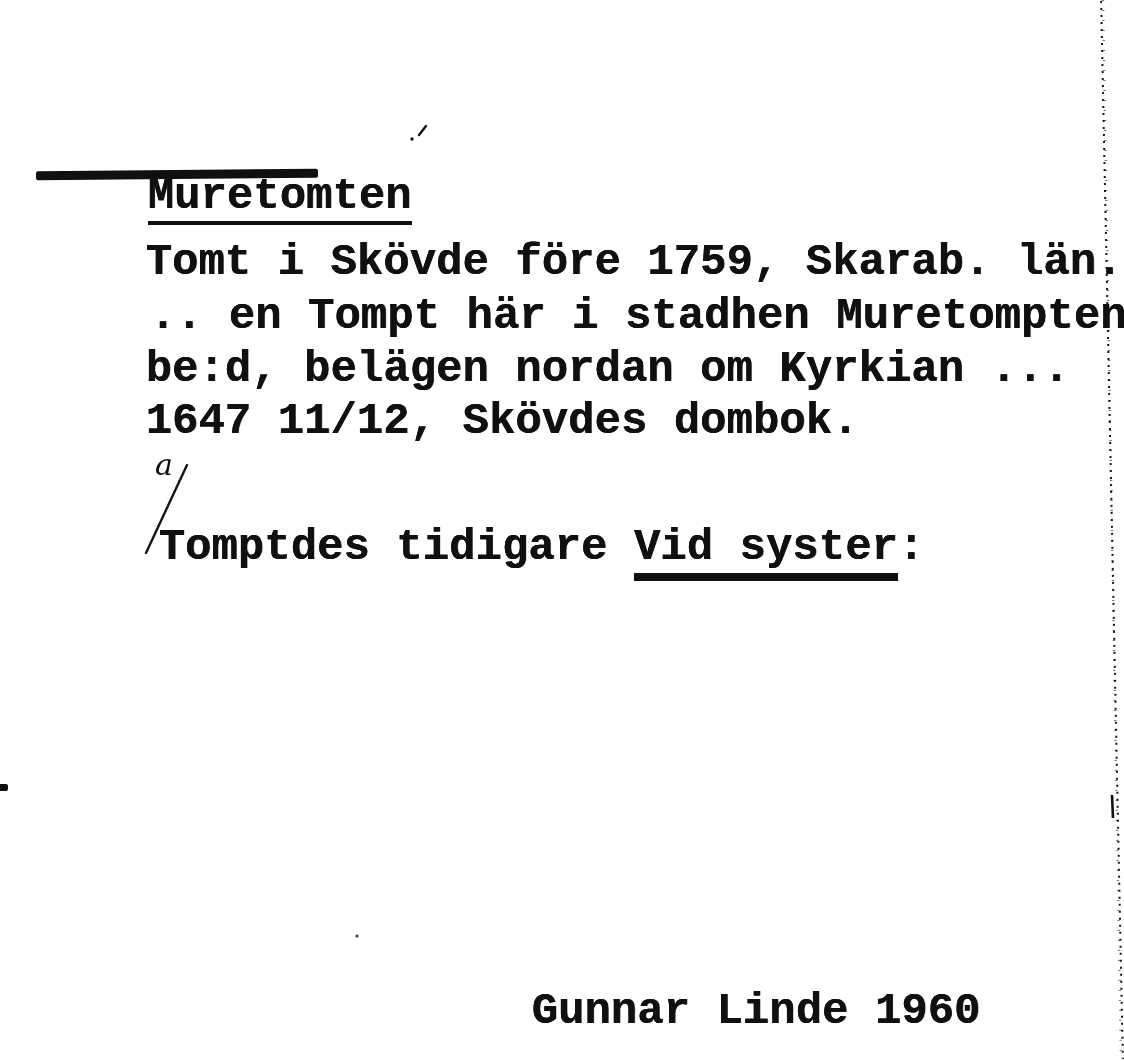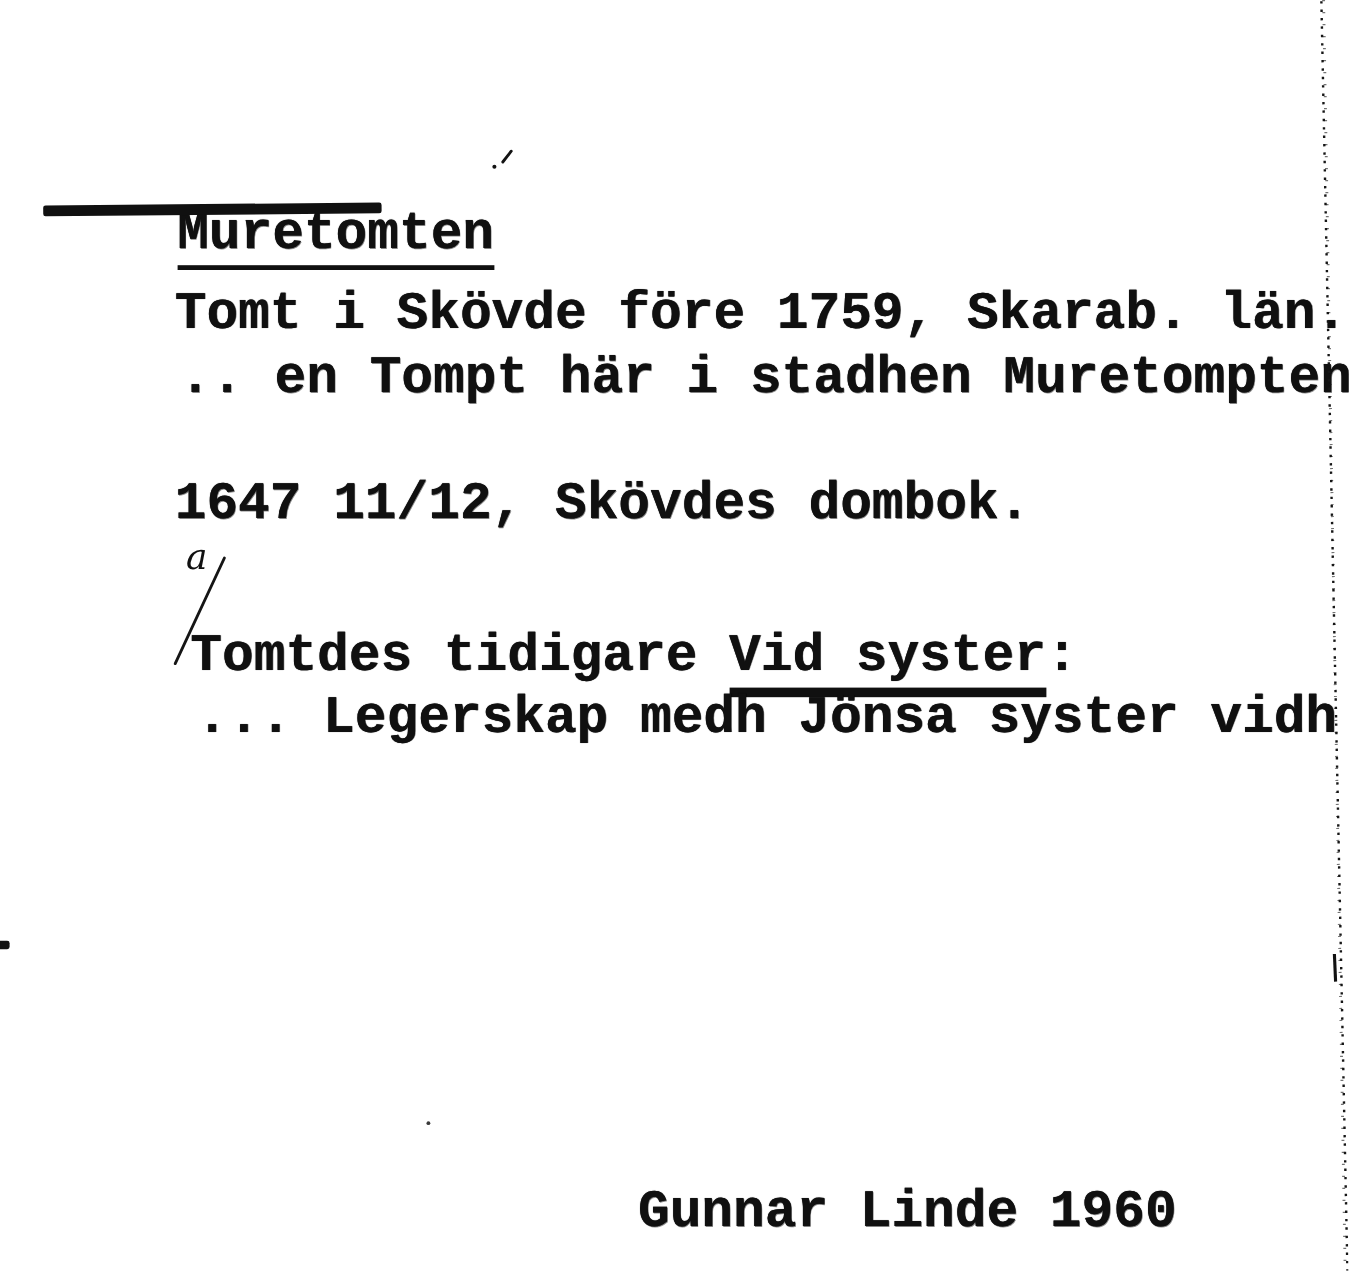--- a/index.html
+++ b/index.html
@@ -59,33 +59,33 @@
 
   <div class="bar" style="left:36px; top:170px; width:282px; height:9px; transform:rotate(-0.5deg);"></div>
 
   <div class="line" style="left:40px; top:184px;">
     <span class="seg">Tomt i Skövde före 1759, Skarab. län.</span>
   </div>
 
   <div class="line" style="left:44px; top:238px;">
     <span class="seg">.. en Tompt här i stadhen Muretompten</span>
   </div>
+  <div class="line" style="left:40px; top:291px;">
+    <span class="seg">be:d, belägen nordan om Kyrkian ...</span>
+  </div>
   <div class="line" style="left:40px; top:343px;">
     <span class="seg">1647 11/12, Skövdes dombok.</span>
   </div>
 
   <div class="line" style="left:53px; top:469px;">
-    <span class="seg">Tomt</span><span class="seg">des tidigare </span><span class="seg u-term2">Vid syster</span><span class="seg">:</span>
+    <span class="seg">Tompt</span><span class="seg">des tidigare </span><span class="seg u-term2">Vid syster</span><span class="seg">:</span>
   </div>
 
   <span class="hand-a">a</span>
 
-  <div class="line" style="left:58px; top:521px;">
-    <span class="seg">... Legerskap medh Jönsa syster vidh</span>
-  </div>
 
   <div class="line" style="left:426px; top:933px;">
     <span class="seg">Gunnar Linde 1960</span>
   </div>
 
   <svg class="artifacts" width="1124" height="1061" viewBox="0 0 1124 1061">
 
     <line x1="1101" y1="-6" x2="1123" y2="1066" stroke="#161616" stroke-width="2" stroke-dasharray="2 5"></line>
     <line x1="1103" y1="0" x2="1121" y2="1061" stroke="#161616" stroke-width="2.4" stroke-dasharray="1 9" opacity="0.6"></line>
     <line x1="1112" y1="795" x2="1113" y2="818" stroke="#111" stroke-width="2.6"></line>

